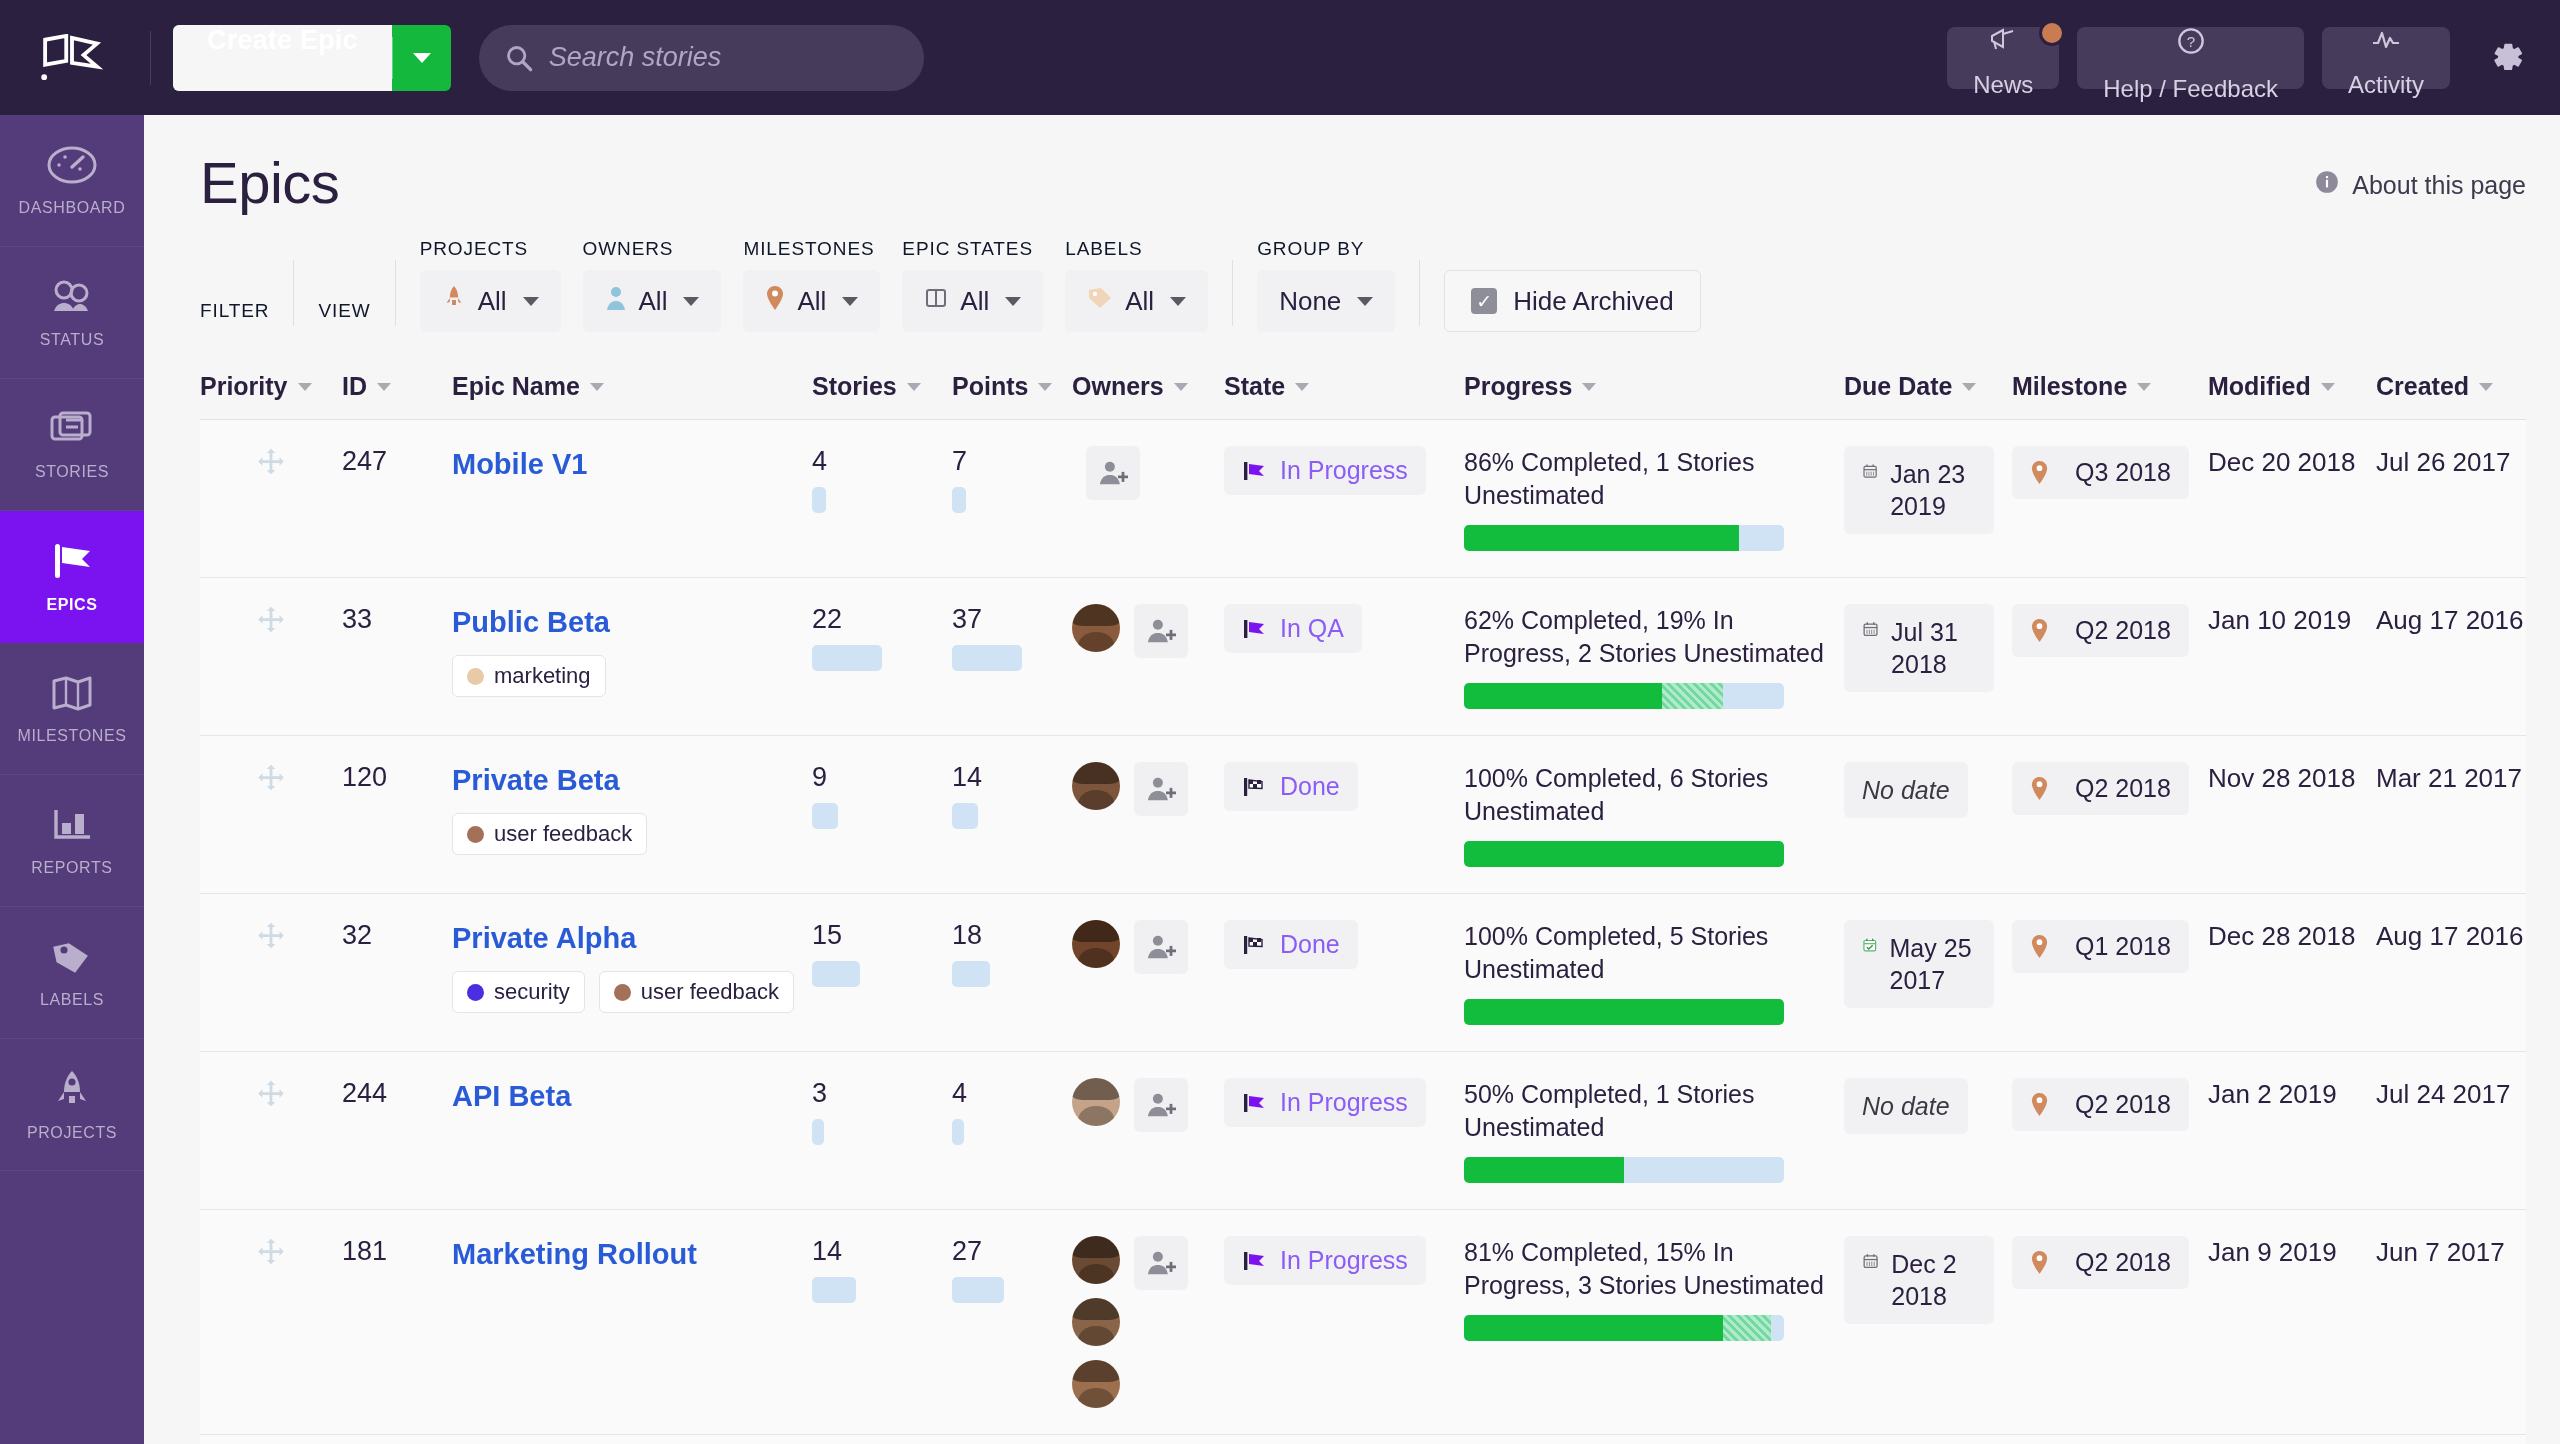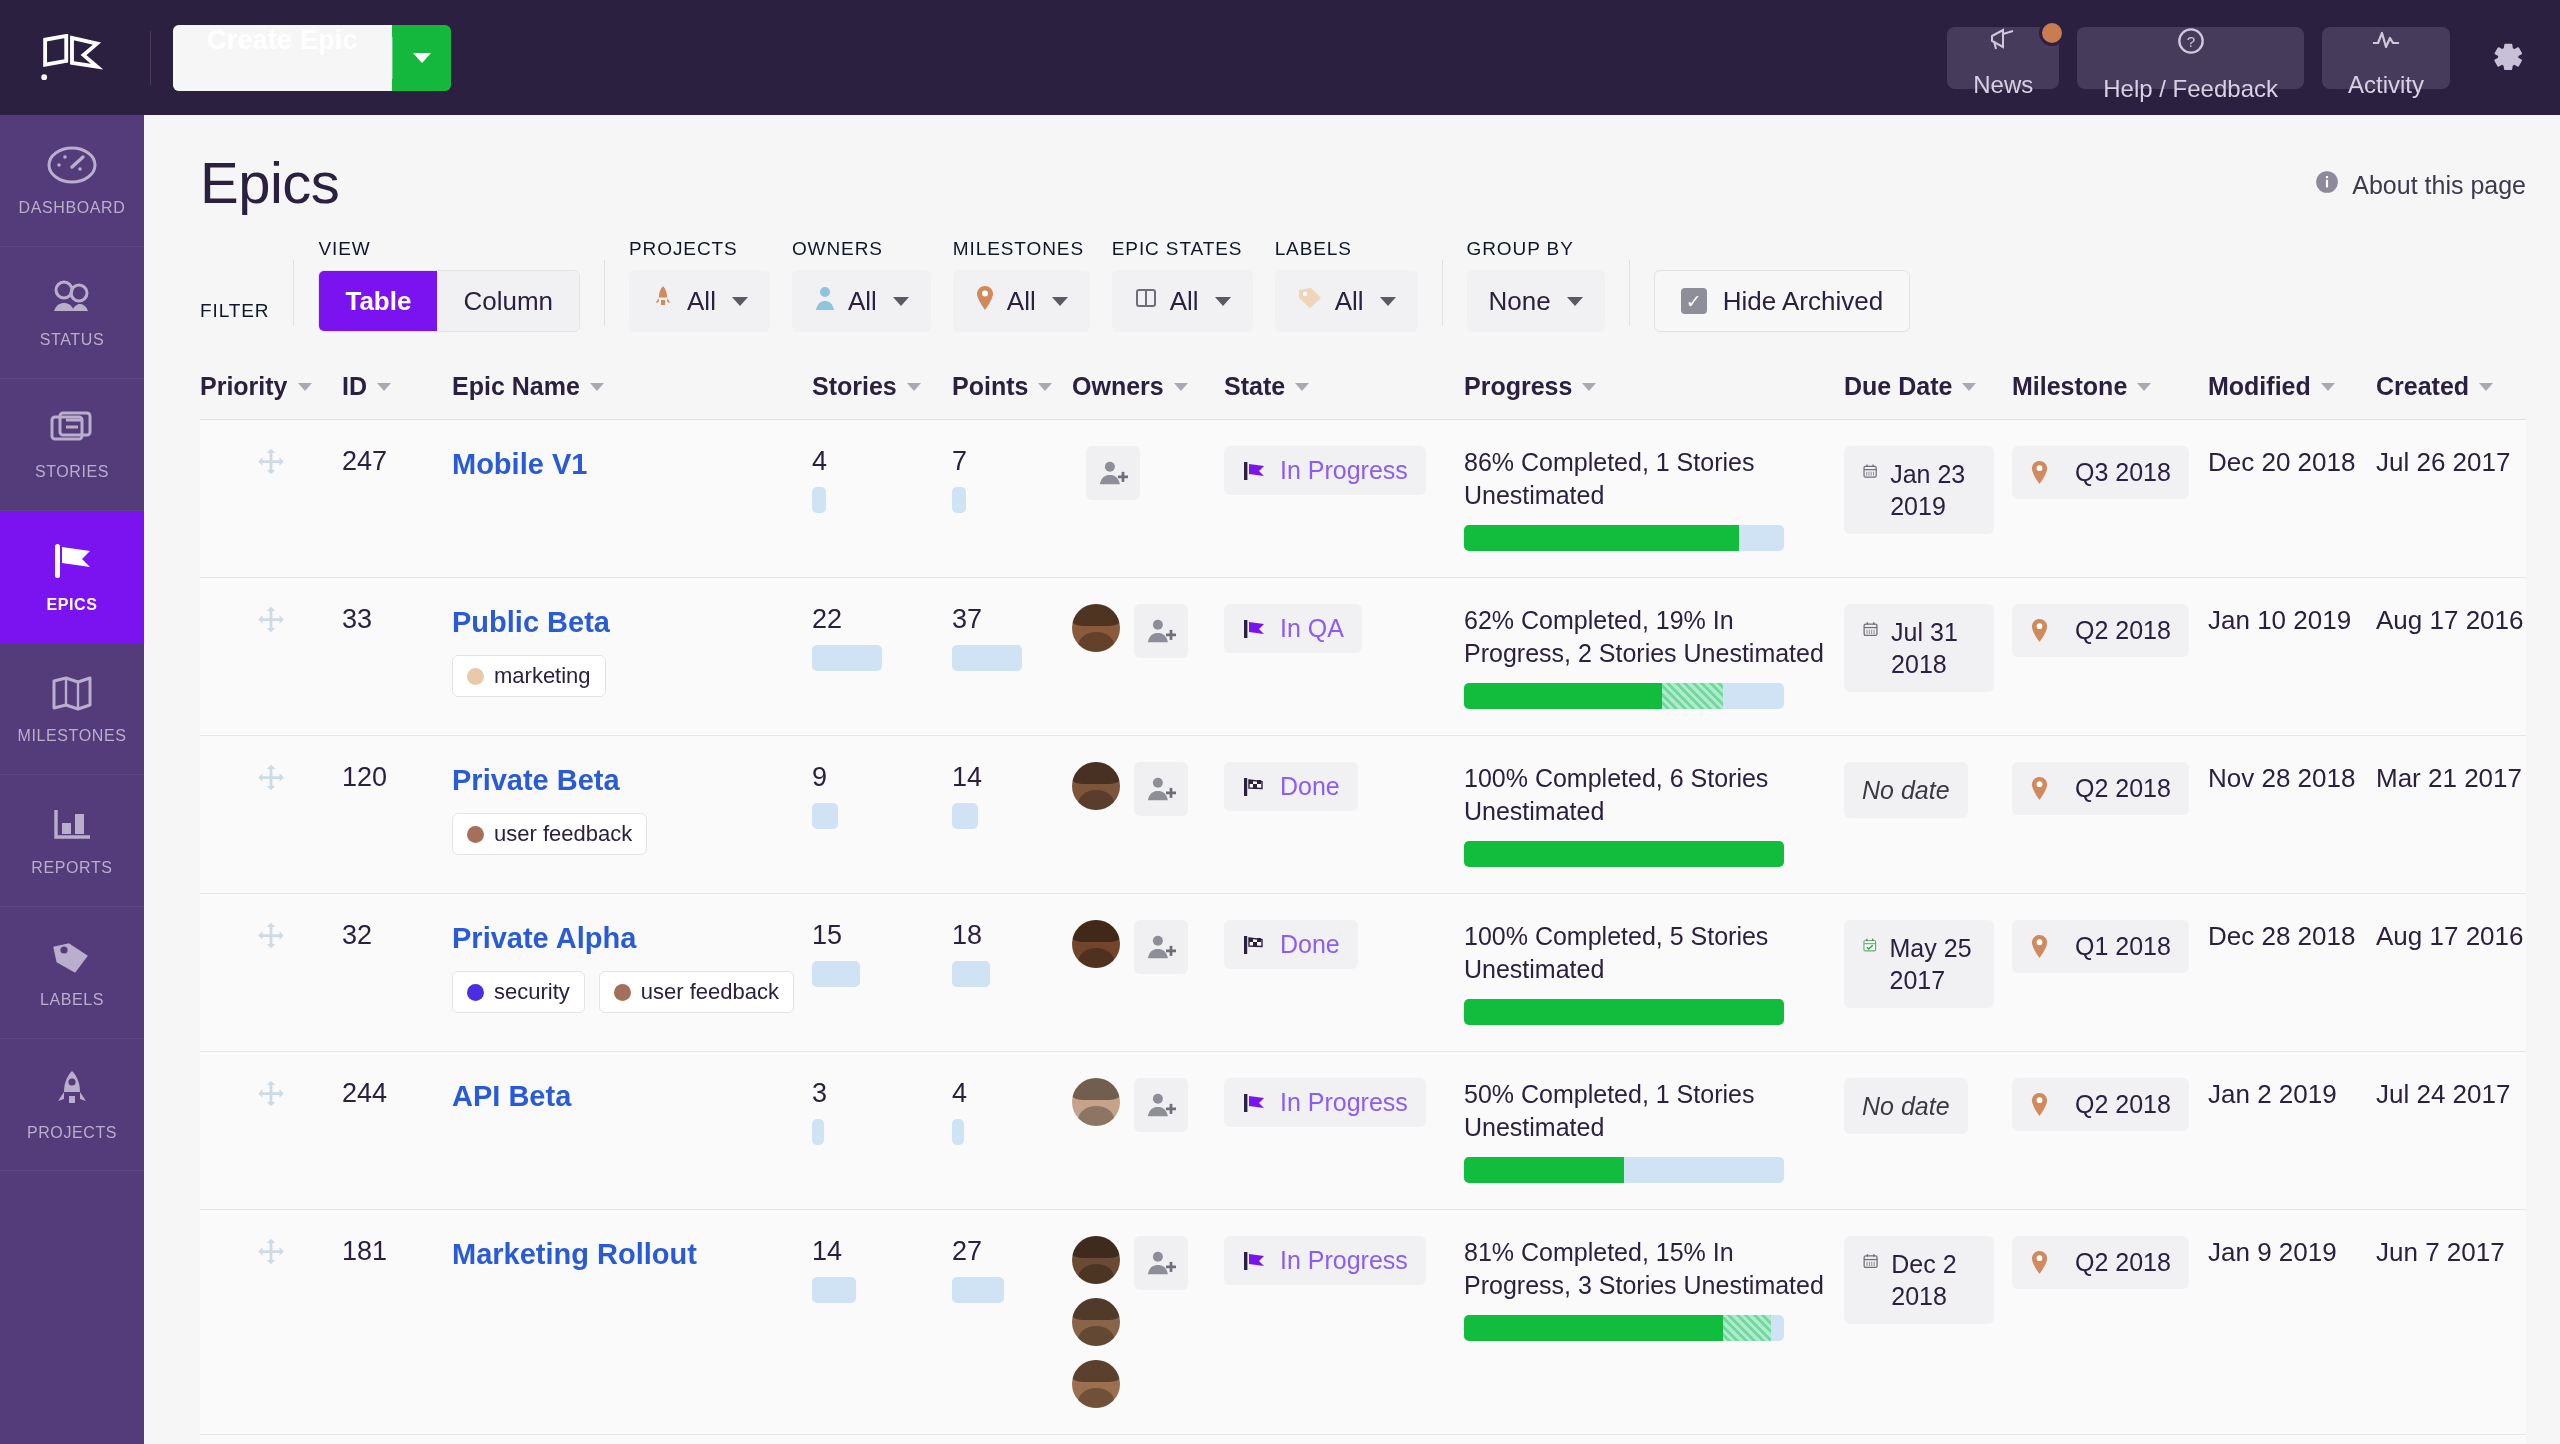--- a/index.html
+++ b/index.html
@@ -226,20 +226,29 @@
     <div class="divider-v"></div>
 
     <div class="create-epic">
       <div class="main">Create Epic</div>
       <div class="sep"></div>
       <div class="caret">
         <span class="caret-dn"></span>
       </div>
     </div>
 
+    <div class="search-wrap">
+      <span class="sicon">
+        <svg width="28" height="28" viewBox="0 0 24 24">
+            <circle cx="10" cy="10" r="7" fill="none" stroke="#b0a6c4" stroke-width="2.4"></circle>
+            <line x1="15.2" y1="15.2" x2="22" y2="22" stroke="#b0a6c4" stroke-width="2.8" stroke-linecap="round"></line>
+          </svg>
+      </span>
+      <input placeholder="Search stories" style="">
+    </div>
 
     <div class="topbar-right">
       <div class="tb-btn">
         <span>
           <svg width="28" height="24" viewBox="0 0 28 24">
               <path d="M3 9 L14 3 L14 20 L3 14 Z" fill="none" stroke="#cfc8dd" stroke-width="2"></path>
               <path d="M14 7 L24 4" stroke="#cfc8dd" stroke-width="2"></path>
               <path d="M5 14 L7 22" stroke="#cfc8dd" stroke-width="2"></path>
             </svg>
         </span>
@@ -389,25 +398,20 @@
         <div class="filterbar">
 
           <div class="fgroup">
             <span class="flabel">FILTER</span>
           </div>
 
           <div class="fsep"></div>
 
           <div class="fgroup">
             <span class="flabel">VIEW</span>
-            <div class="seg">
-              <div class="opt on">Table</div>
-              <div class="opt">Column</div>
-              <span class="seg-arrow"></span>
-            </div>
           </div>
 
           <div class="fsep"></div>
 
           <div class="fgroup" style="margin-right:22px">
             <span class="flabel">PROJECTS</span>
             <div class="pill">
               <span>
                 <svg width="24" height="26" viewBox="0 0 24 26">
                     <path d="M12 1c3 3.2 4.2 7.6 4.2 11.4H7.8C7.8 8.6 9 4.2 12 1z" fill="#d08a5e"></path>

